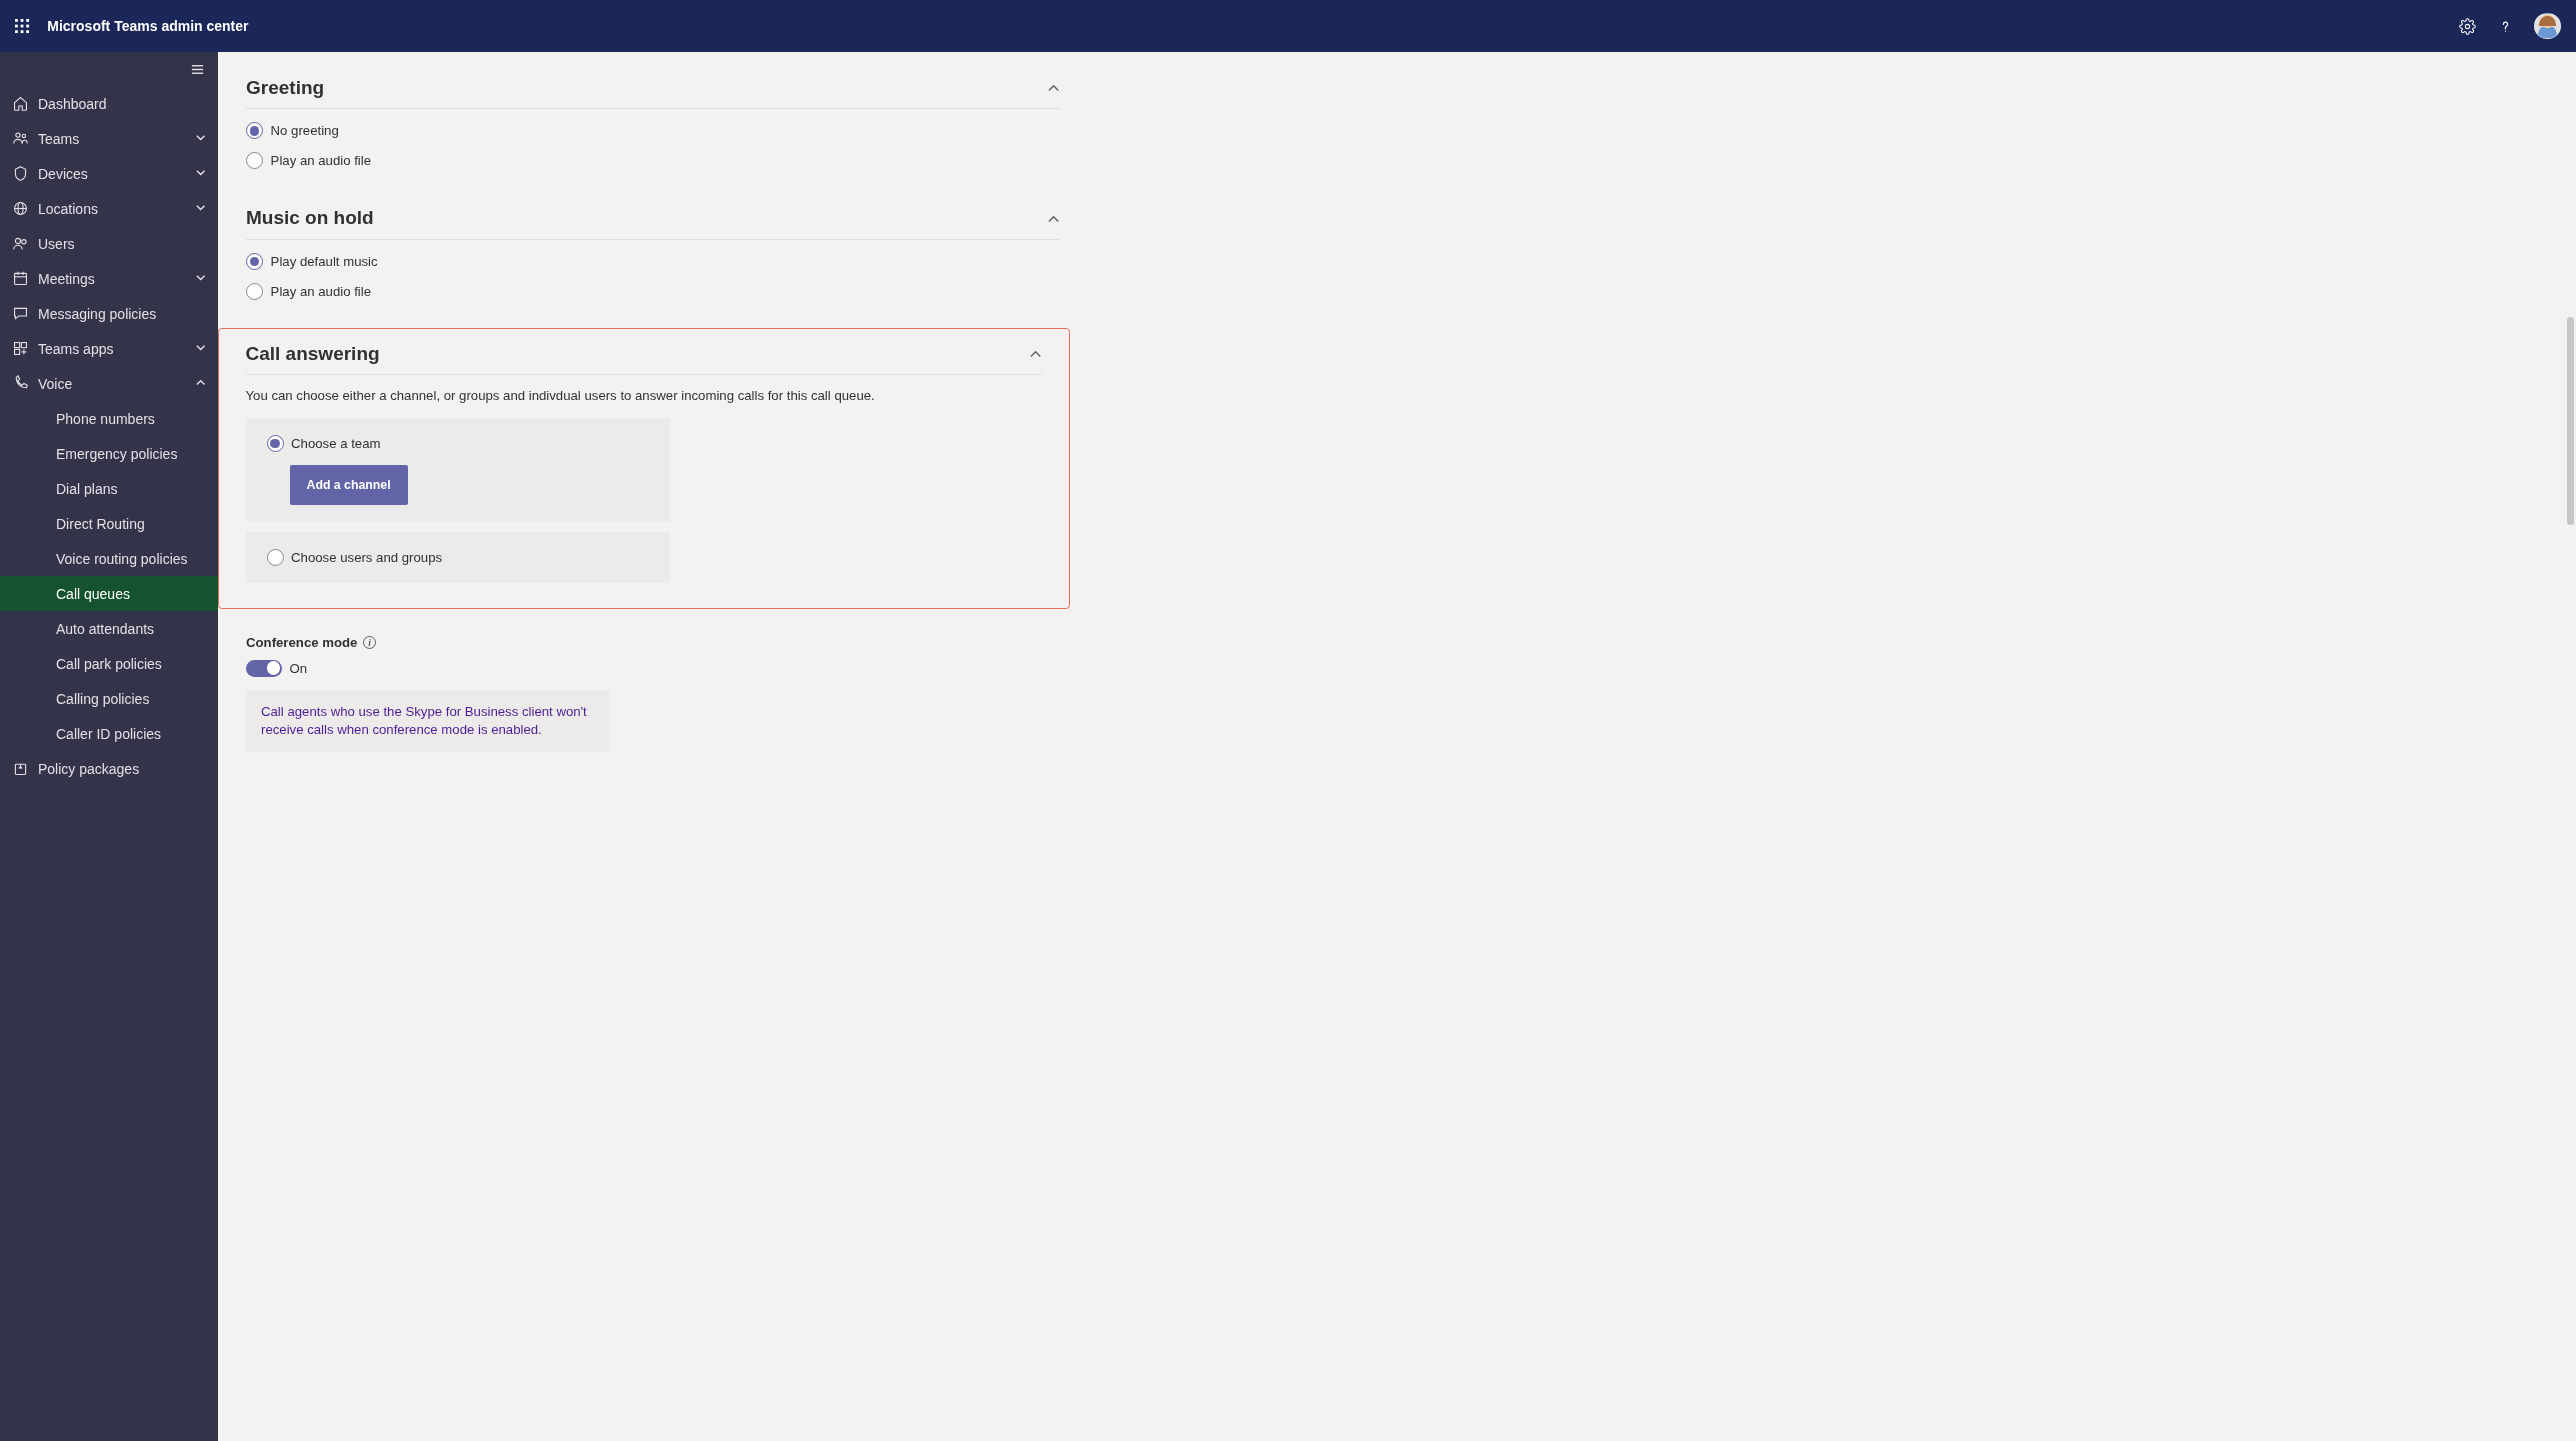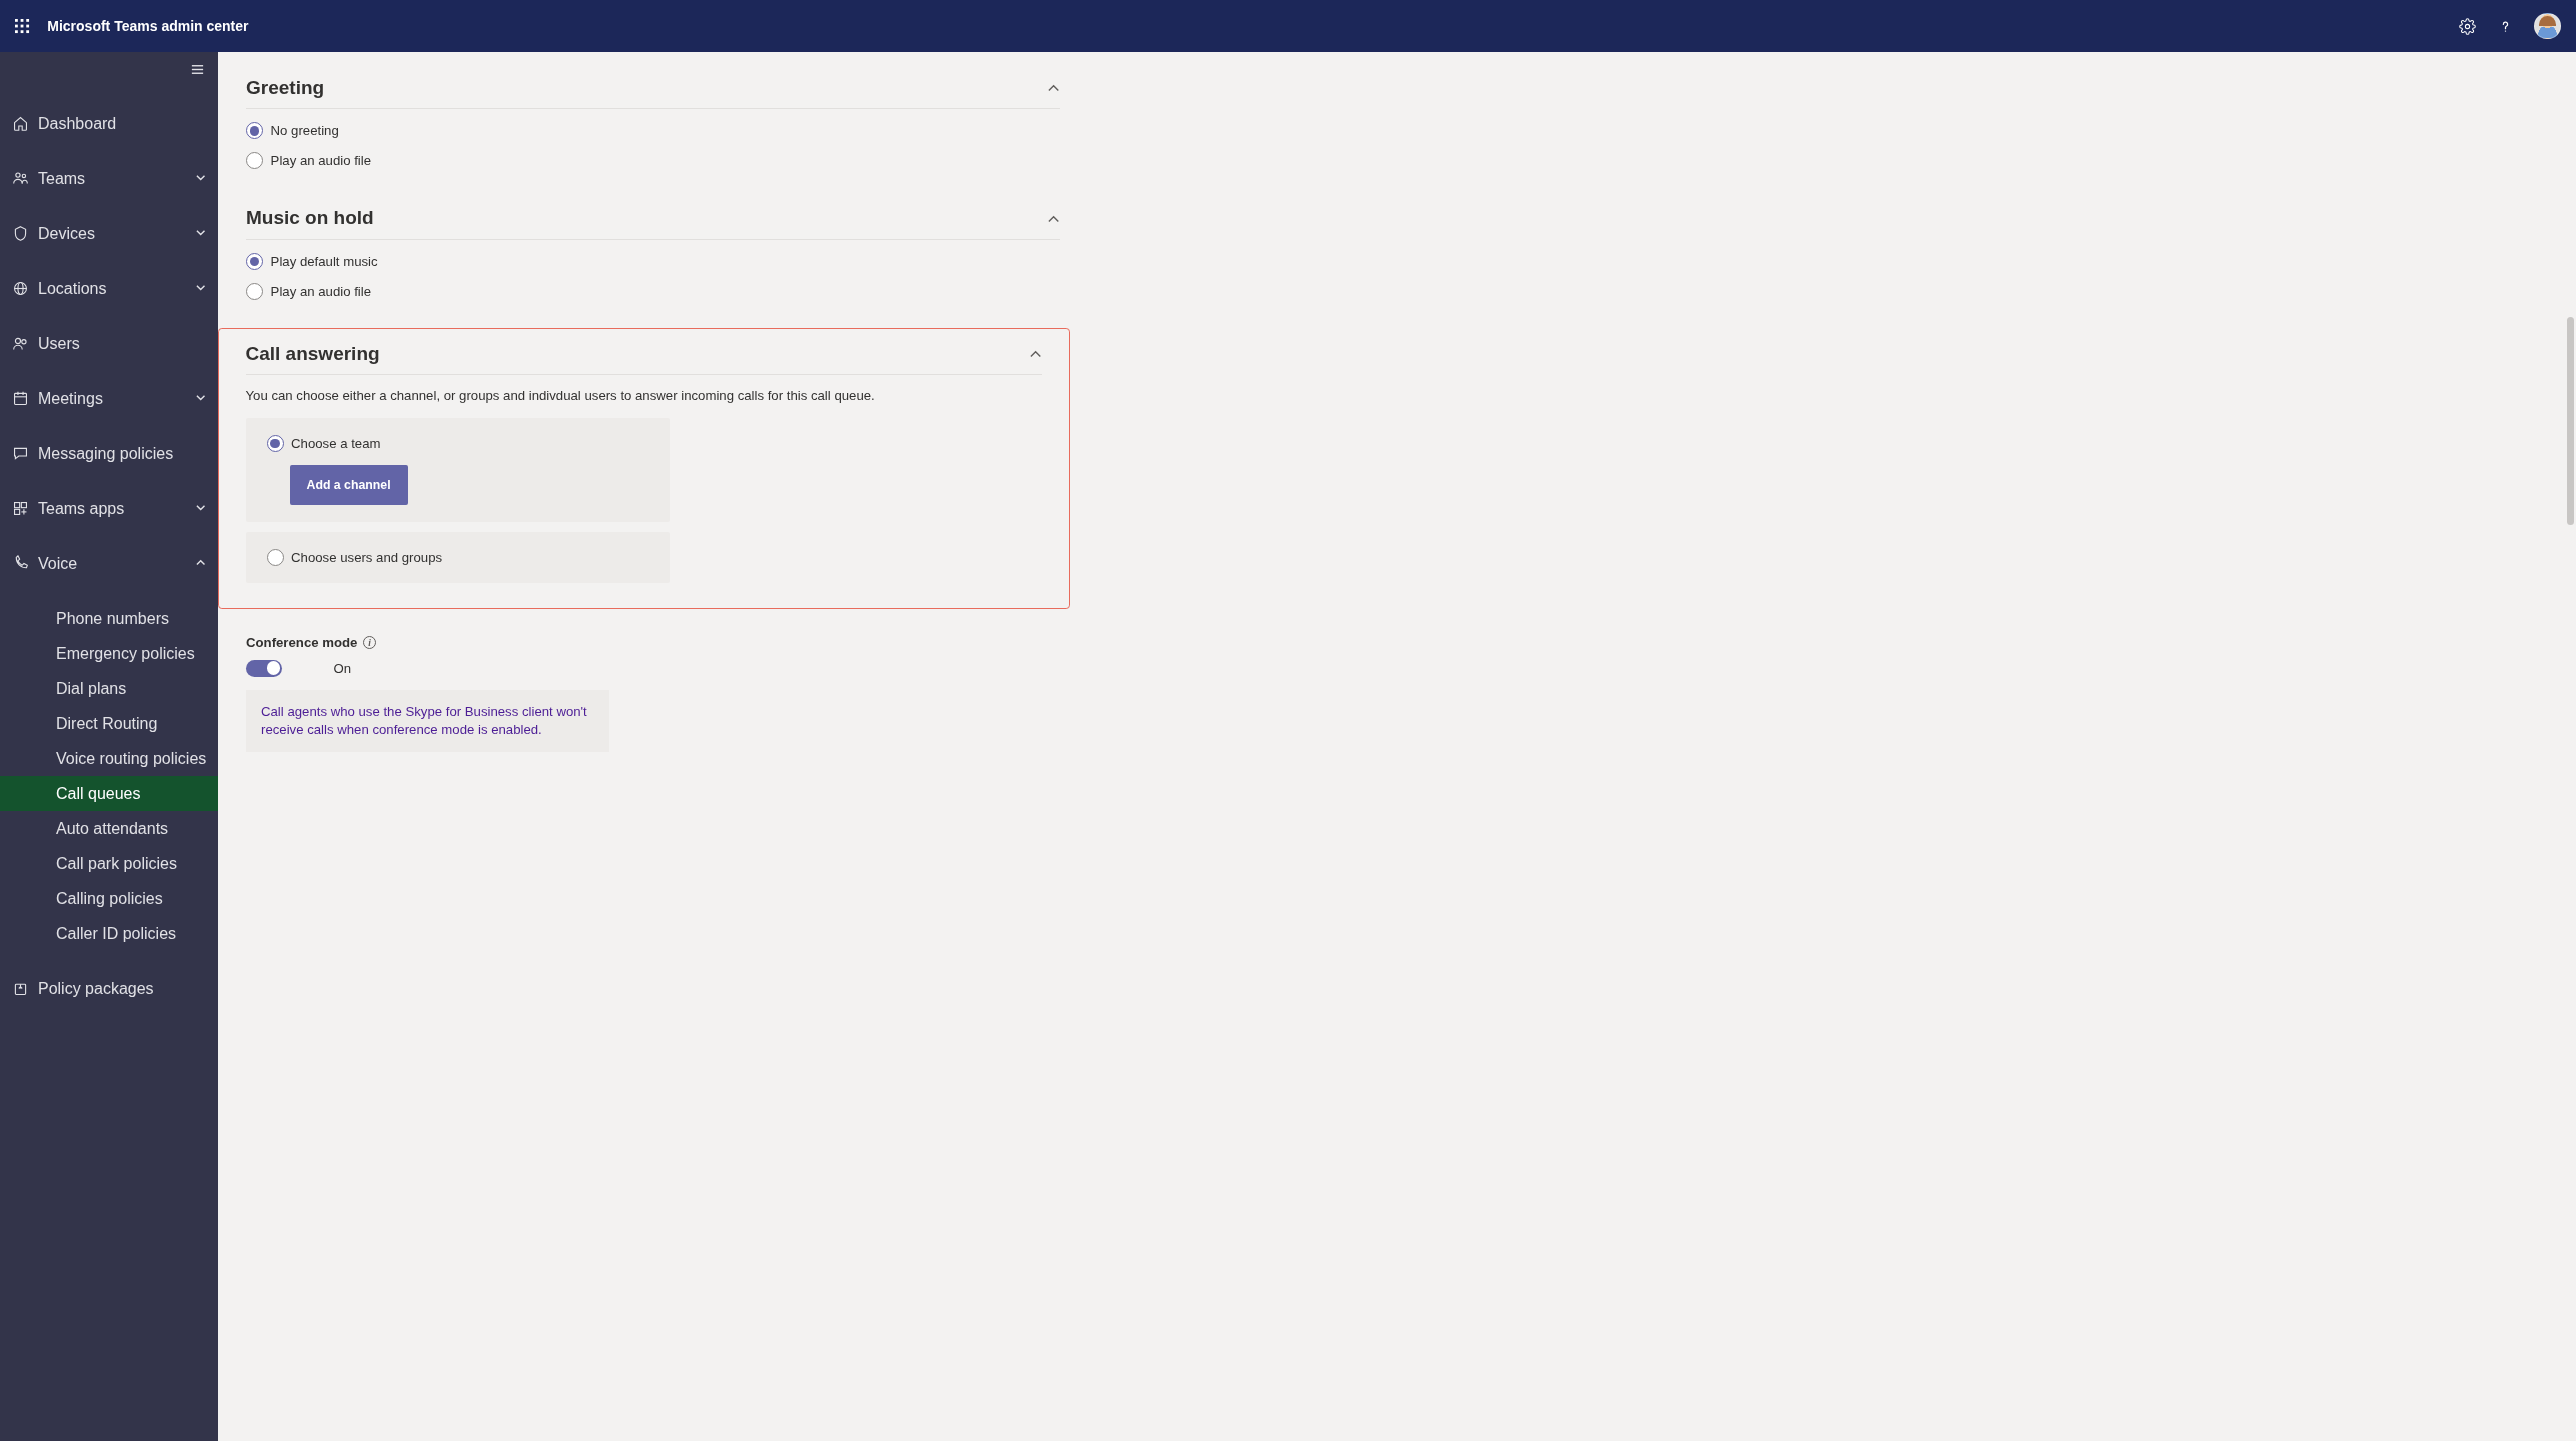--- a/index.html
+++ b/index.html
@@ -57,23 +57,22 @@
     
     .body { flex: 1; display: flex; overflow: hidden; }
 
     
     .sidebar {
       width: 218px;
       background: #33344a;
       color: #e1e1e6;
       display: flex; flex-direction: column;
       flex-shrink: 0;
-      font-size: 16px;
+      font-size: 14px;
       overflow-y: auto;
-      gap: 20px;
     }
     .sidebar-toggle {
       height: 34px;
       display: flex; align-items: center; justify-content: flex-end;
       padding-right: 13.2px;
       cursor: pointer;
     }
     .sidebar-toggle svg { width: 15px; height: 15px; stroke: #e1e1e6; fill: none; stroke-width: 1.5; }
     .nav-item {
       height: 35px;
@@ -171,21 +170,21 @@
     }
 
     .field-label { font-weight: 600; display: flex; align-items: center; margin-top: 26.5px; }
     .info-icon {
       width: 13.2px; height: 13.2px; border: 0.9px solid #605e5c; border-radius: 50%;
       display: inline-flex; align-items: center; justify-content: center;
       font-size: 9.5px; color: #605e5c; margin-left: 5.7px;
       font-family: Georgia, serif; font-style: italic;
     }
 
-    .toggle-row { display: flex; align-items: center; margin-top: 9.5px; gap: 44px; }
+    .toggle-row { display: flex; align-items: center; margin-top: 9.5px; }
     .toggle {
       width: 36px; height: 17px; border-radius: 9.5px;
       background: #6264a7; position: relative; cursor: pointer;
       margin-right: 7.6px;
     }
     .toggle::after {
       content: ""; position: absolute; right: 1.9px; top: 1.9px;
       width: 13.2px; height: 13.2px; border-radius: 50%; background: #fff;
     }
 

